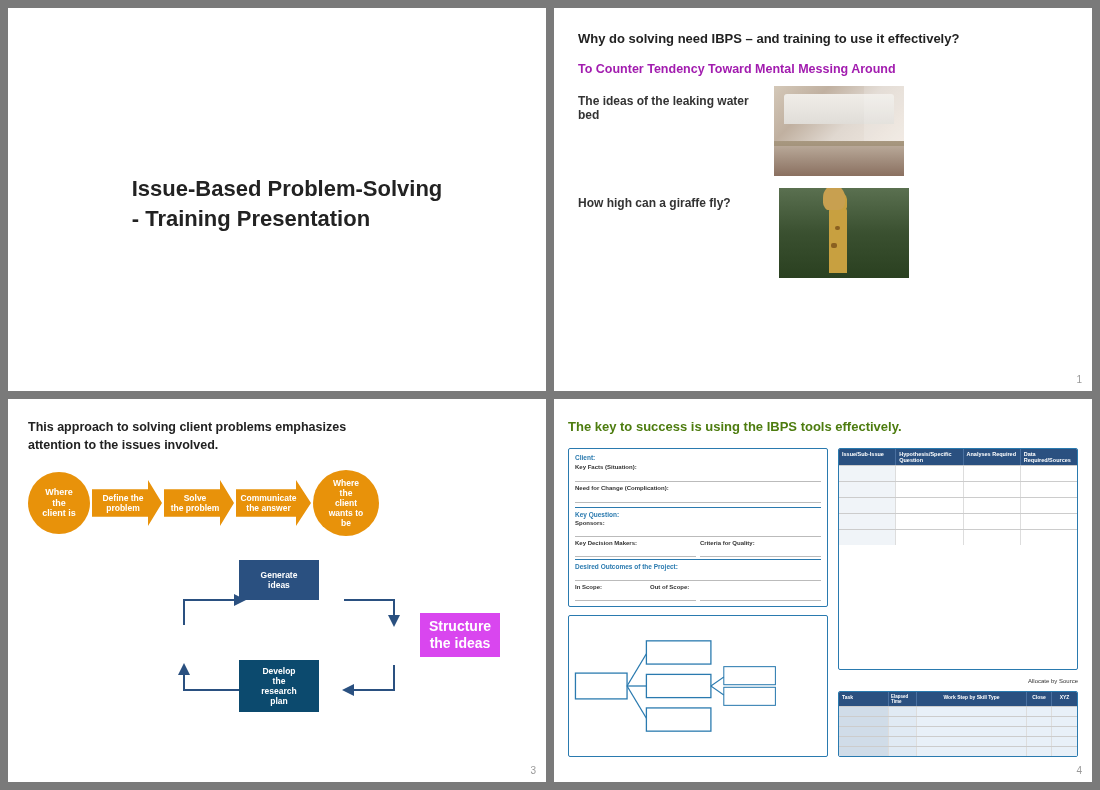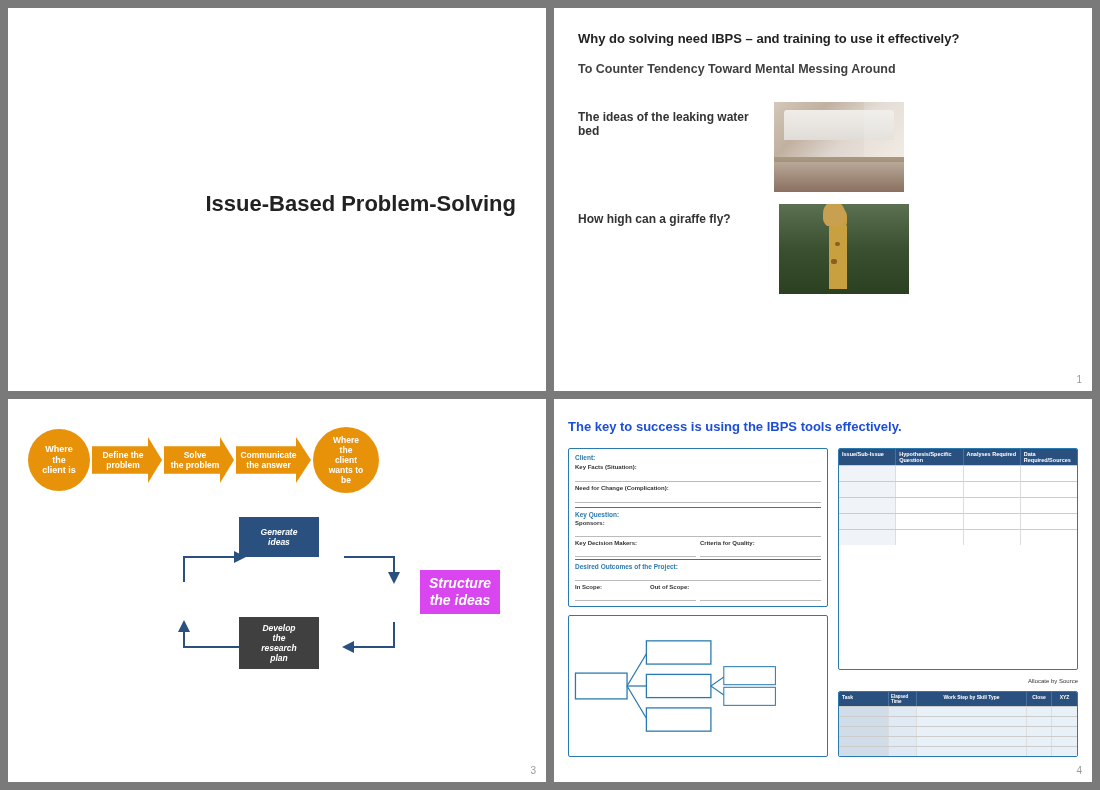--- a/index.html
+++ b/index.html
@@ -22,21 +22,21 @@
     .slide {
       background: white;
       position: relative;
       overflow: hidden;
       padding: 28px 30px 20px 30px;
     }
     
     .slide-1 {
       display: flex;
       align-items: center;
-      justify-content: flex-end;
+      justify-content: center;
     }
     .slide-1-title {
       font-size: 22px;
       font-weight: bold;
       color: #222;
       line-height: 1.35;
       padding-left: 20px;
     }
     
     .slide-2 {
@@ -45,22 +45,22 @@
     .slide-2-q {
       font-size: 13px;
       font-weight: bold;
       color: #222;
       margin-bottom: 14px;
       line-height: 1.4;
     }
     .slide-2-counter {
       font-size: 12.5px;
       font-weight: bold;
-      color: #404040;
-      margin-bottom: 26px;
+      color: #a21caf;
+      margin-bottom: 10px;
     }
     .slide-2-case-row {
       display: flex;
       align-items: flex-start;
       margin-bottom: 12px;
       gap: 16px;
     }
     .slide-2-case-text {
       font-size: 12px;
       font-weight: bold;
@@ -168,30 +168,29 @@
     }
     .flow-gap { width: 2px; }
     
     .cycle-area {
       display: flex;
       justify-content: center;
       align-items: center;
       margin-top: 0px;
       position: relative;
       height: 170px;
-      font-style: italic;
     }
     
     .slide-4 {
       padding: 20px 14px 14px 14px;
     }
     .slide-4-title {
       font-size: 13px;
       font-weight: bold;
-      color: #1d4ed8;
+      color: #4d7c0f;
       margin-bottom: 14px;
     }
     .slide-4-content {
       display: flex;
       gap: 10px;
       height: calc(100% - 40px);
     }
     .slide-4-left {
       flex: 1;
       display: flex;
@@ -212,20 +211,21 @@
     }
   </style>
 </head>
 <body>
 
 <div class="grid">
 
   <div class="slide slide-1">
     <div class="slide-1-title">
       <span>Issue-Based Problem-Solving</span><br>
+      <span>- Training Presentation</span>
     </div>
   </div>
 
   <div class="slide slide-2">
     <div class="slide-2-q">Why do solving need IBPS – and training to use it effectively?</div>
     <div class="slide-2-counter">To Counter Tendency Toward Mental Messing Around</div>
 
     <div class="slide-2-case-row">
       <div class="slide-2-case-text">The ideas of the leaking water bed</div>
       <div class="img-bed slide-2-img">
@@ -254,20 +254,24 @@
         <div style="position:absolute;bottom:84px;left:56px;width:3px;height:7px;background:#b89030;border-radius:2px;"></div>
 
         <div style="position:absolute;bottom:74px;left:52px;width:3px;height:3px;background:#3a2010;border-radius:50%;"></div>
       </div>
     </div>
 
     <div class="slide-num">1</div>
   </div>
 
   <div class="slide slide-3">
+    <div class="slide-3-title">
+      <span>This approach to solving client problems emphasizes</span><br>
+      <span>attention to the issues involved.</span>
+    </div>
 
     <div class="flow-container">
 
       <div class="flow-shape circle-shape" style="width:62px;height:62px;border-radius:50%;background:#e8920a;font-size:9px;font-weight:bold;color:white;text-align:center;display:flex;align-items:center;justify-content:center;flex-shrink:0;">
         Where<br>the<br>client is
       </div>
       <div class="flow-gap"></div>
 
       <div style="width:70px;height:46px;background:#e8920a;clip-path:polygon(0 20%, 80% 20%, 80% 0%, 100% 50%, 80% 100%, 80% 80%, 0 80%);display:flex;align-items:center;justify-content:center;padding:0 12px 0 4px;font-size:8.5px;font-weight:bold;color:white;text-align:center;flex-shrink:0;">
         Define the<br>problem
@@ -303,21 +307,21 @@
           <marker id="arrow" markerWidth="6" markerHeight="6" refX="5" refY="3" orient="auto">
             <path d="M0,0 L0,6 L6,3 z" fill="#2a5080"></path>
           </marker>
         </defs>
       </svg>
 
       <div style="position:absolute;top:10px;left:50%;transform:translateX(-50%);width:80px;height:40px;background:#2a5080;color:white;font-size:8.5px;font-weight:bold;text-align:center;display:flex;align-items:center;justify-content:center;line-height:1.2;">Generate<br>ideas</div>
 
       <div style="position:absolute;top:50%;right:30px;transform:translateY(-50%);width:80px;height:44px;background:#d946ef;color:white;font-size:14px;font-weight:bold;text-align:center;display:flex;align-items:center;justify-content:center;line-height:1.2;">Structure<br>the ideas</div>
 
-      <div style="position:absolute;bottom:8px;left:50%;transform:translateX(-50%);width:80px;height:52px;background:#404040;color:white;font-size:8.5px;font-weight:bold;text-align:center;display:flex;align-items:center;justify-content:center;line-height:1.2;">Develop<br>the<br>research<br>plan</div>
+      <div style="position:absolute;bottom:8px;left:50%;transform:translateX(-50%);width:80px;height:52px;background:#0c4a6e;color:white;font-size:8.5px;font-weight:bold;text-align:center;display:flex;align-items:center;justify-content:center;line-height:1.2;">Develop<br>the<br>research<br>plan</div>
 
     </div>
 
     <div class="slide-num">3</div>
   </div>
 
   <div class="slide slide-4">
     <div class="slide-4-title">The key to success is using the IBPS tools effectively.</div>
 
     <div class="slide-4-content">

